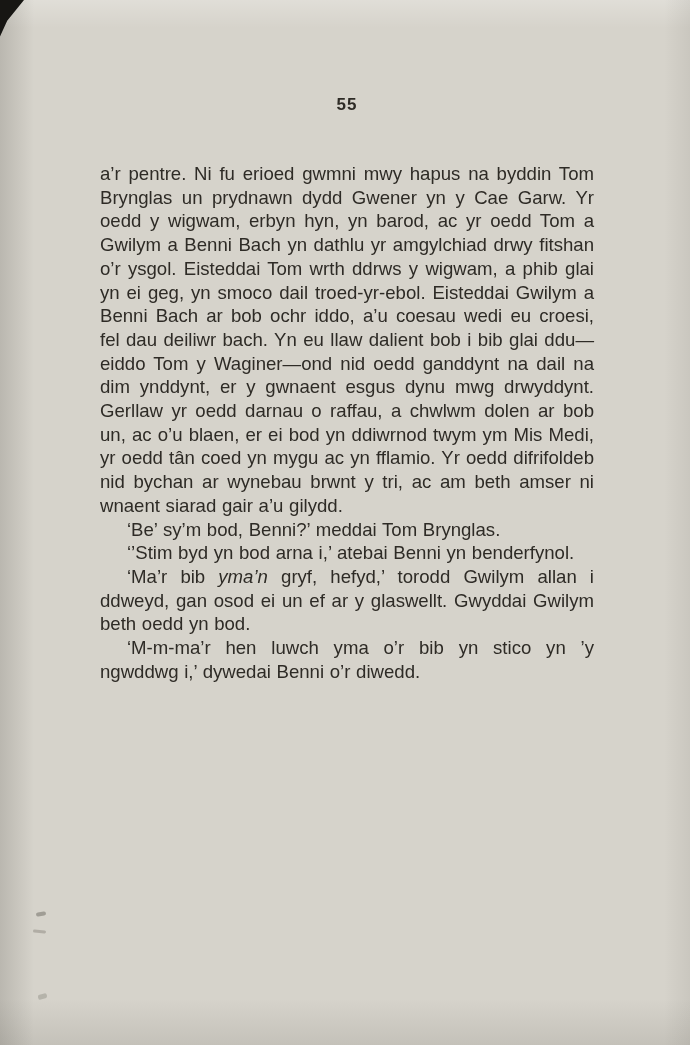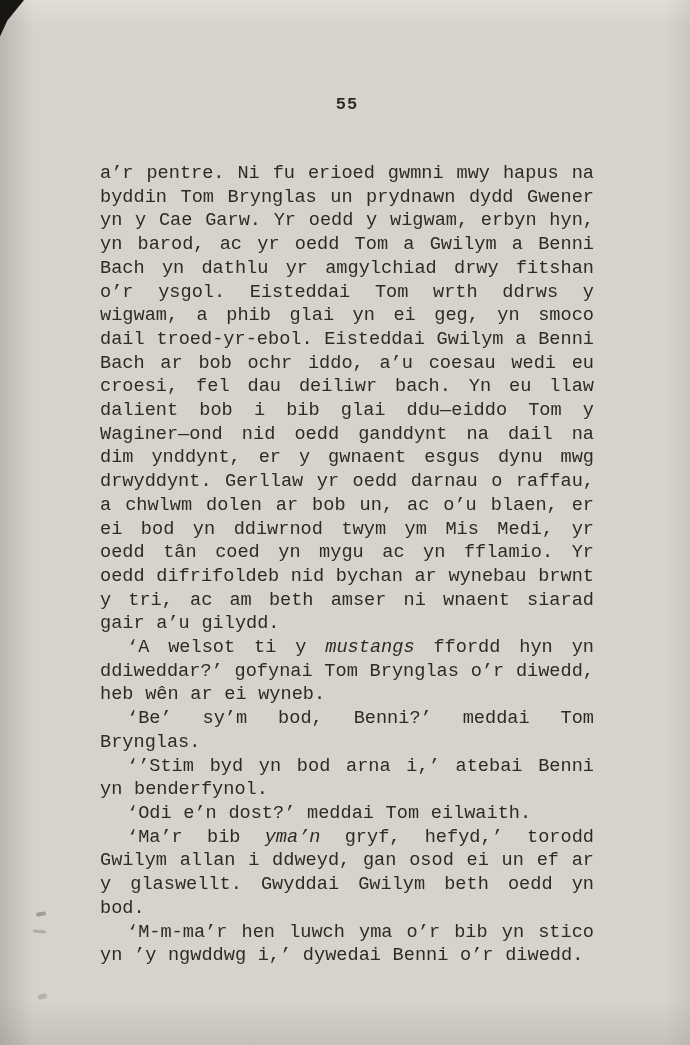--- a/index.html
+++ b/index.html
@@ -10,21 +10,21 @@
   body {
     width: 690px;
     height: 1045px;
     overflow: hidden;
   }
   .page {
     position: relative;
     width: 690px;
     height: 1045px;
     background: #d6d3cb;
-    font-family: Liberation Mono, monospace;
+    font-family: Liberation Sans, sans-serif;
     color: #2e2b26;
     box-sizing: border-box;
   }
   
   .page::before {
     content: "";
     position: absolute;
     inset: 0;
     pointer-events: none;
     background:
@@ -86,20 +86,18 @@
 <body>
 
 <div class="page" style="background: rgb(214, 211, 203); color: rgb(46, 43, 38);">
   <div class="corner-artifact"></div>
   <div class="smudge smudge-1"></div>
   <div class="smudge smudge-2"></div>
   <div class="smudge smudge-3"></div>
   <div class="page-number">55</div>
   <div class="text-block">
       <p class="no-indent"><span>a’r pentre.  Ni fu erioed gwmni mwy hapus na byddin Tom Brynglas un prydnawn dydd Gwener yn y Cae Garw.  Yr oedd y wigwam, erbyn hyn, yn barod, ac yr oedd Tom a Gwilym a Benni Bach yn dathlu yr amgylchiad drwy fitshan o’r ysgol.  Eisteddai Tom wrth ddrws y wigwam, a phib glai yn ei geg, yn smoco dail troed-yr-ebol.  Eisteddai Gwilym a Benni Bach ar bob ochr iddo, a’u coesau wedi eu croesi, fel dau deiliwr bach.  Yn eu llaw dalient bob i bib glai ddu—eiddo Tom y Waginer—ond nid oedd ganddynt na dail na dim ynddynt, er y gwnaent esgus dynu mwg drwyddynt.  Gerllaw yr oedd darnau o raffau, a chwlwm dolen ar bob un, ac o’u blaen, er ei bod yn ddiwrnod twym ym Mis Medi, yr oedd tân coed yn mygu ac yn fflamio.  Yr oedd difrifoldeb nid bychan ar wynebau brwnt y tri, ac am beth amser ni wnaent siarad gair a’u gilydd.</span></p>
-      <p class=""><span>‘A welsot ti y </span><span class="italic">mustangs</span><span> ffordd hyn yn ddiweddar?’ gofynai Tom Brynglas o’r diwedd, heb wên ar ei wyneb.</span></p>
       <p class=""><span>‘Be’ sy’m bod, Benni?’ meddai Tom Brynglas.</span></p>
       <p class=""><span>‘’Stim byd yn bod arna i,’ atebai Benni yn benderfynol.</span></p>
-      <p class=""><span>‘Odi e’n dost?’ meddai Tom eilwaith.</span></p>
       <p class=""><span>‘Ma’r bib </span><span class="italic">yma’n</span><span> gryf, hefyd,’ torodd Gwilym allan i ddweyd, gan osod ei un ef ar y glaswellt.  Gwyddai Gwilym beth oedd yn bod.</span></p>
       <p class=""><span>‘M-m-ma’r hen luwch yma o’r bib yn stico yn ’y ngwddwg i,’ dywedai Benni o’r diwedd.</span></p>
     </div>
 </div>
 
 </body></html>

